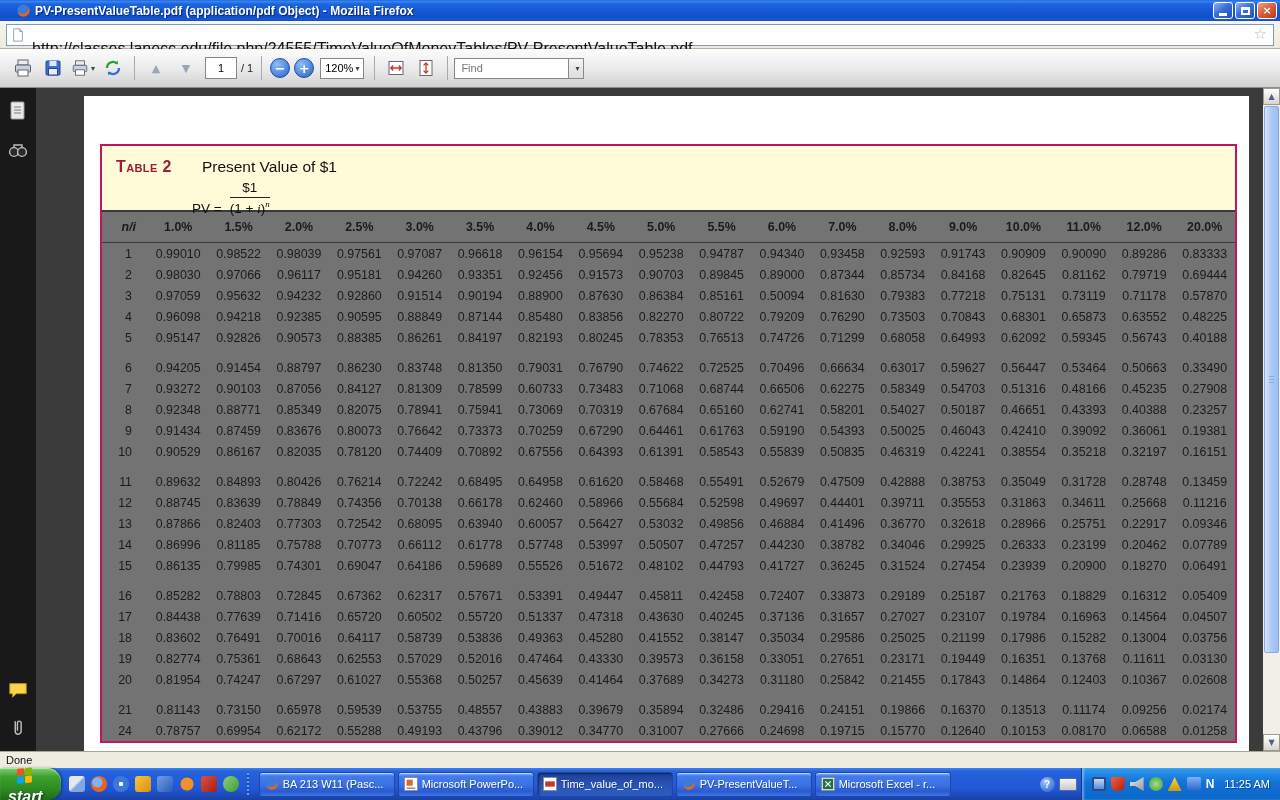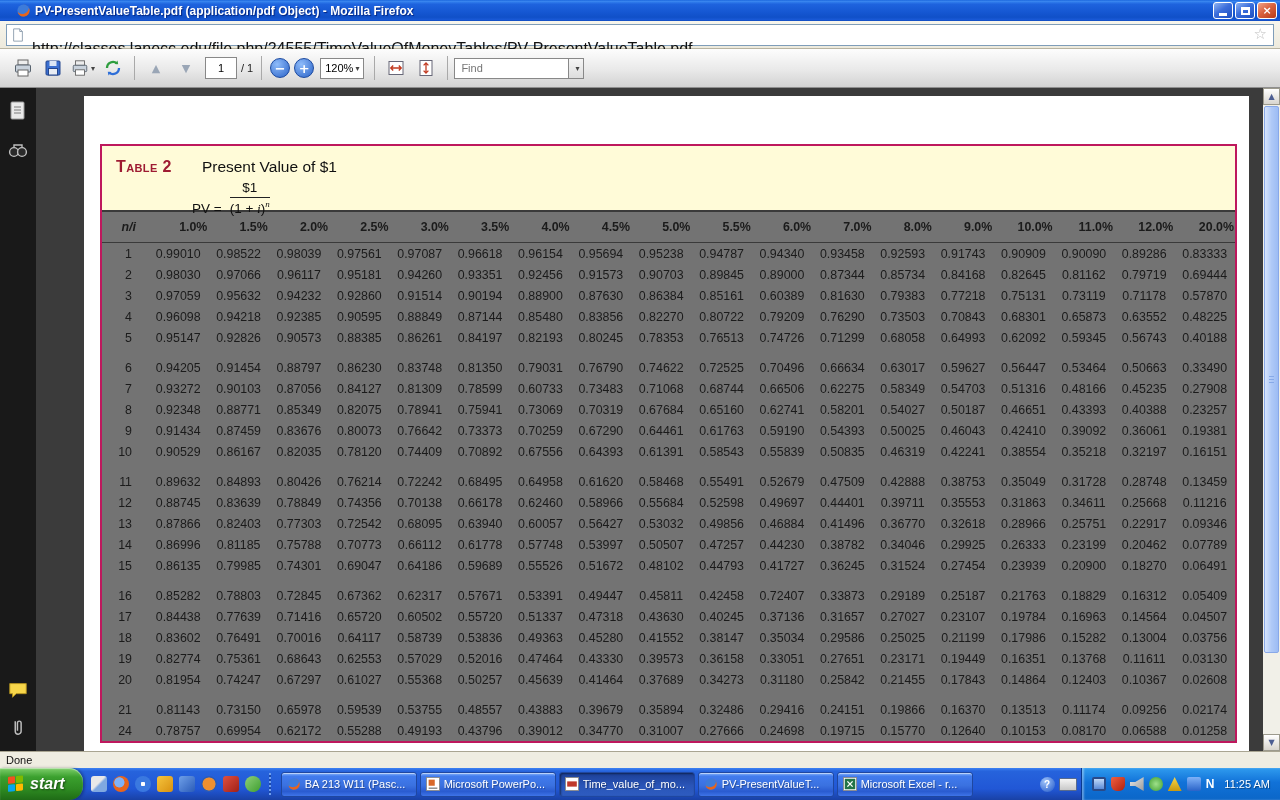--- a/index.html
+++ b/index.html
@@ -71,21 +71,21 @@
   .formula .lhs{margin-right:8px;}
   .frac{display:inline-block;text-align:center;line-height:1.15;}
   .frac .num{display:block;border-bottom:1px solid #222;padding:0 6px 1px;}
   .frac .den{display:block;padding-top:1px;}
   .frac .ivar{font-style:italic;font-family:"Liberation Serif",serif;}
   .frac sup{font-size:9px;font-style:italic;font-family:"Liberation Serif",serif;}
 
   table.pv{width:100%;border-collapse:collapse;table-layout:fixed;background:#737373;
     font-size:12.4px;color:#1b1b1b;}
   table.pv col.cn{width:46px;}
-  table.pv th{font-weight:bold;height:28px;text-align:right;vertical-align:middle;
+  table.pv th{font-weight:bold;height:28px;text-align:center;vertical-align:middle;
     border-top:2px solid #3a3a3a;border-bottom:1px solid #3a3a3a;font-size:12.4px;}
   table.pv th.nh{font-style:italic;text-align:right;padding-right:12px;}
   table.pv td{height:21px;text-align:center;vertical-align:middle;padding:0;}
   table.pv td.ncol{text-align:right;padding-right:16px;}
   table.pv tr.gap td{height:9px;}
 
   
   .scrollbar{flex:0 0 17px;background:#F1F0E8;display:flex;flex-direction:column;}
   .scbtn{height:17px;flex:0 0 17px;background:linear-gradient(#FFFFFF,#D8D5CE);border:1px solid #9C9A8D;
     box-sizing:border-box;display:flex;align-items:center;justify-content:center;
@@ -98,21 +98,21 @@
 
   
   .statusbar{height:16px;flex:0 0 16px;background:#EFEDE2;border-top:1px solid #A9A592;
     font-size:11px;color:#111;display:flex;align-items:center;padding:0 6px;}
 
   
   .taskbar{height:32px;flex:0 0 32px;display:flex;align-items:center;
     background:linear-gradient(180deg,#3C81F3 0%,#2663DC 10%,#2157D6 65%,#1941A5 100%);}
   .startbtn{height:32px;padding:0 18px 0 8px;display:flex;align-items:center;gap:5px;
     background:linear-gradient(180deg,#7FD06C 0%,#3BA02E 28%,#2E8B22 65%,#1F6B16 100%);
-    border-radius:0 14px 14px 0;box-shadow:inset 0 1px 1px rgba(255,255,255,.5),2px 0 3px rgba(0,0,0,.3);}
+    border-radius:0 14px 14px 0;box-shadow:inset 0 1px 1px rgba(255,255,255,.5),2px 0 3px rgba(0,0,0,.3);flex-direction:column;}
   .startbtn .slabel{color:#fff;font-size:16px;font-weight:bold;font-style:italic;
     text-shadow:1px 1px 2px rgba(0,0,0,.5);}
   .flag{width:17px;height:16px;display:grid;grid-template-columns:7px 7px;grid-template-rows:7px 7px;
     gap:1px;transform:skewY(-6deg);}
   .flag span{display:block;border-radius:1px;}
   .flag .f1{background:#F25022;} .flag .f2{background:#7FBA00;}
   .flag .f3{background:#05A6F0;} .flag .f4{background:#FFB900;}
   .quicklaunch{display:flex;align-items:center;gap:6px;padding:0 8px;}
   .qlico{width:16px;height:16px;border-radius:3px;flex:0 0 auto;}
   .ql-desktop{background:linear-gradient(135deg,#E8E8E8 45%,#7FA8E0 55%);}
@@ -377,21 +377,21 @@
                   <td>0.97059</td>
                   <td>0.95632</td>
                   <td>0.94232</td>
                   <td>0.92860</td>
                   <td>0.91514</td>
                   <td>0.90194</td>
                   <td>0.88900</td>
                   <td>0.87630</td>
                   <td>0.86384</td>
                   <td>0.85161</td>
-                  <td>0.60389</td>
+                  <td>0.50094</td>
                   <td>0.81630</td>
                   <td>0.79383</td>
                   <td>0.77218</td>
                   <td>0.75131</td>
                   <td>0.73119</td>
                   <td>0.71178</td>
                   <td>0.57870</td>
                 </tr>
                 <tr>
                   <td class="ncol">4</td>

